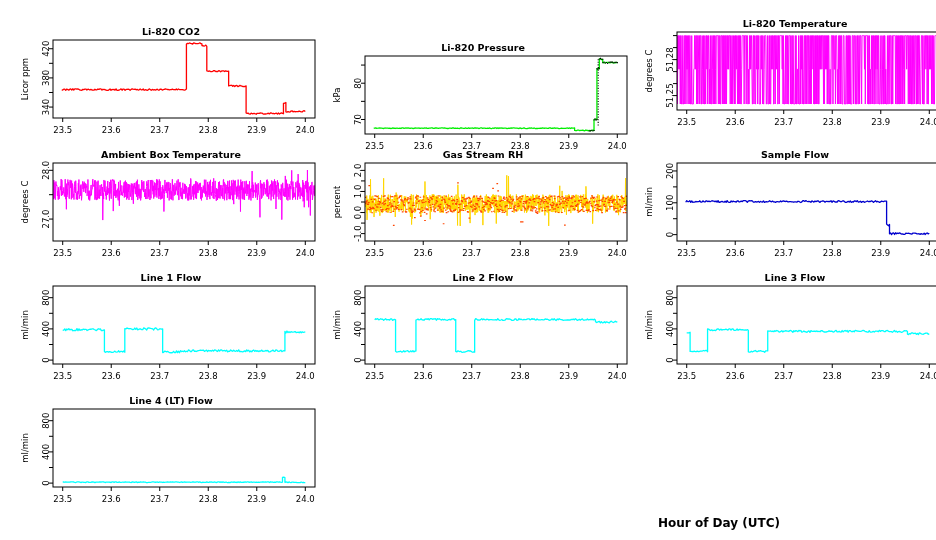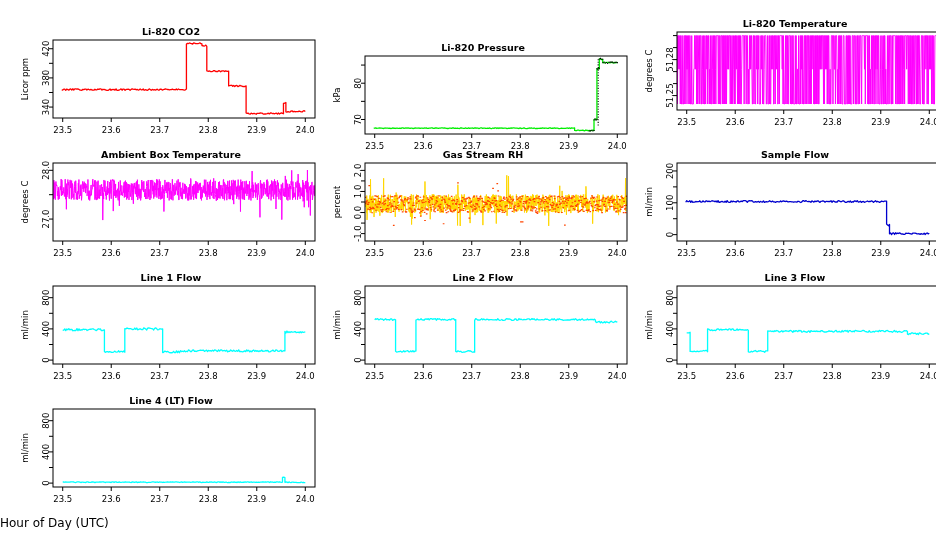--- a/index.html
+++ b/index.html
@@ -7,22 +7,23 @@
     width:936px;height:540px;background:#ffffff;
     font-family:"DejaVu Sans","Liberation Sans",sans-serif;
     color:#000000;overflow:hidden;position:relative;
   }
   #figure{position:absolute;left:0;top:0;width:936px;height:540px;}
   .main-title{
     position:absolute;left:0;top:4px;width:936px;text-align:center;
     font-size:12px;font-weight:normal;letter-spacing:0.2px;
   }
   .xaxis-label{
-    position:absolute;left:0;top:516px;width:780px;text-align:left;
+    position:absolute;left:0;top:516px;width:780px;text-align:right;
     font-size:12px;
+    font-weight:bold;
   }
   .panel{position:absolute;margin-left:15px;}
   svg{display:block;overflow:visible;}
 </style>
 </head>
 <body>
 
 <div id="figure">
 
 

